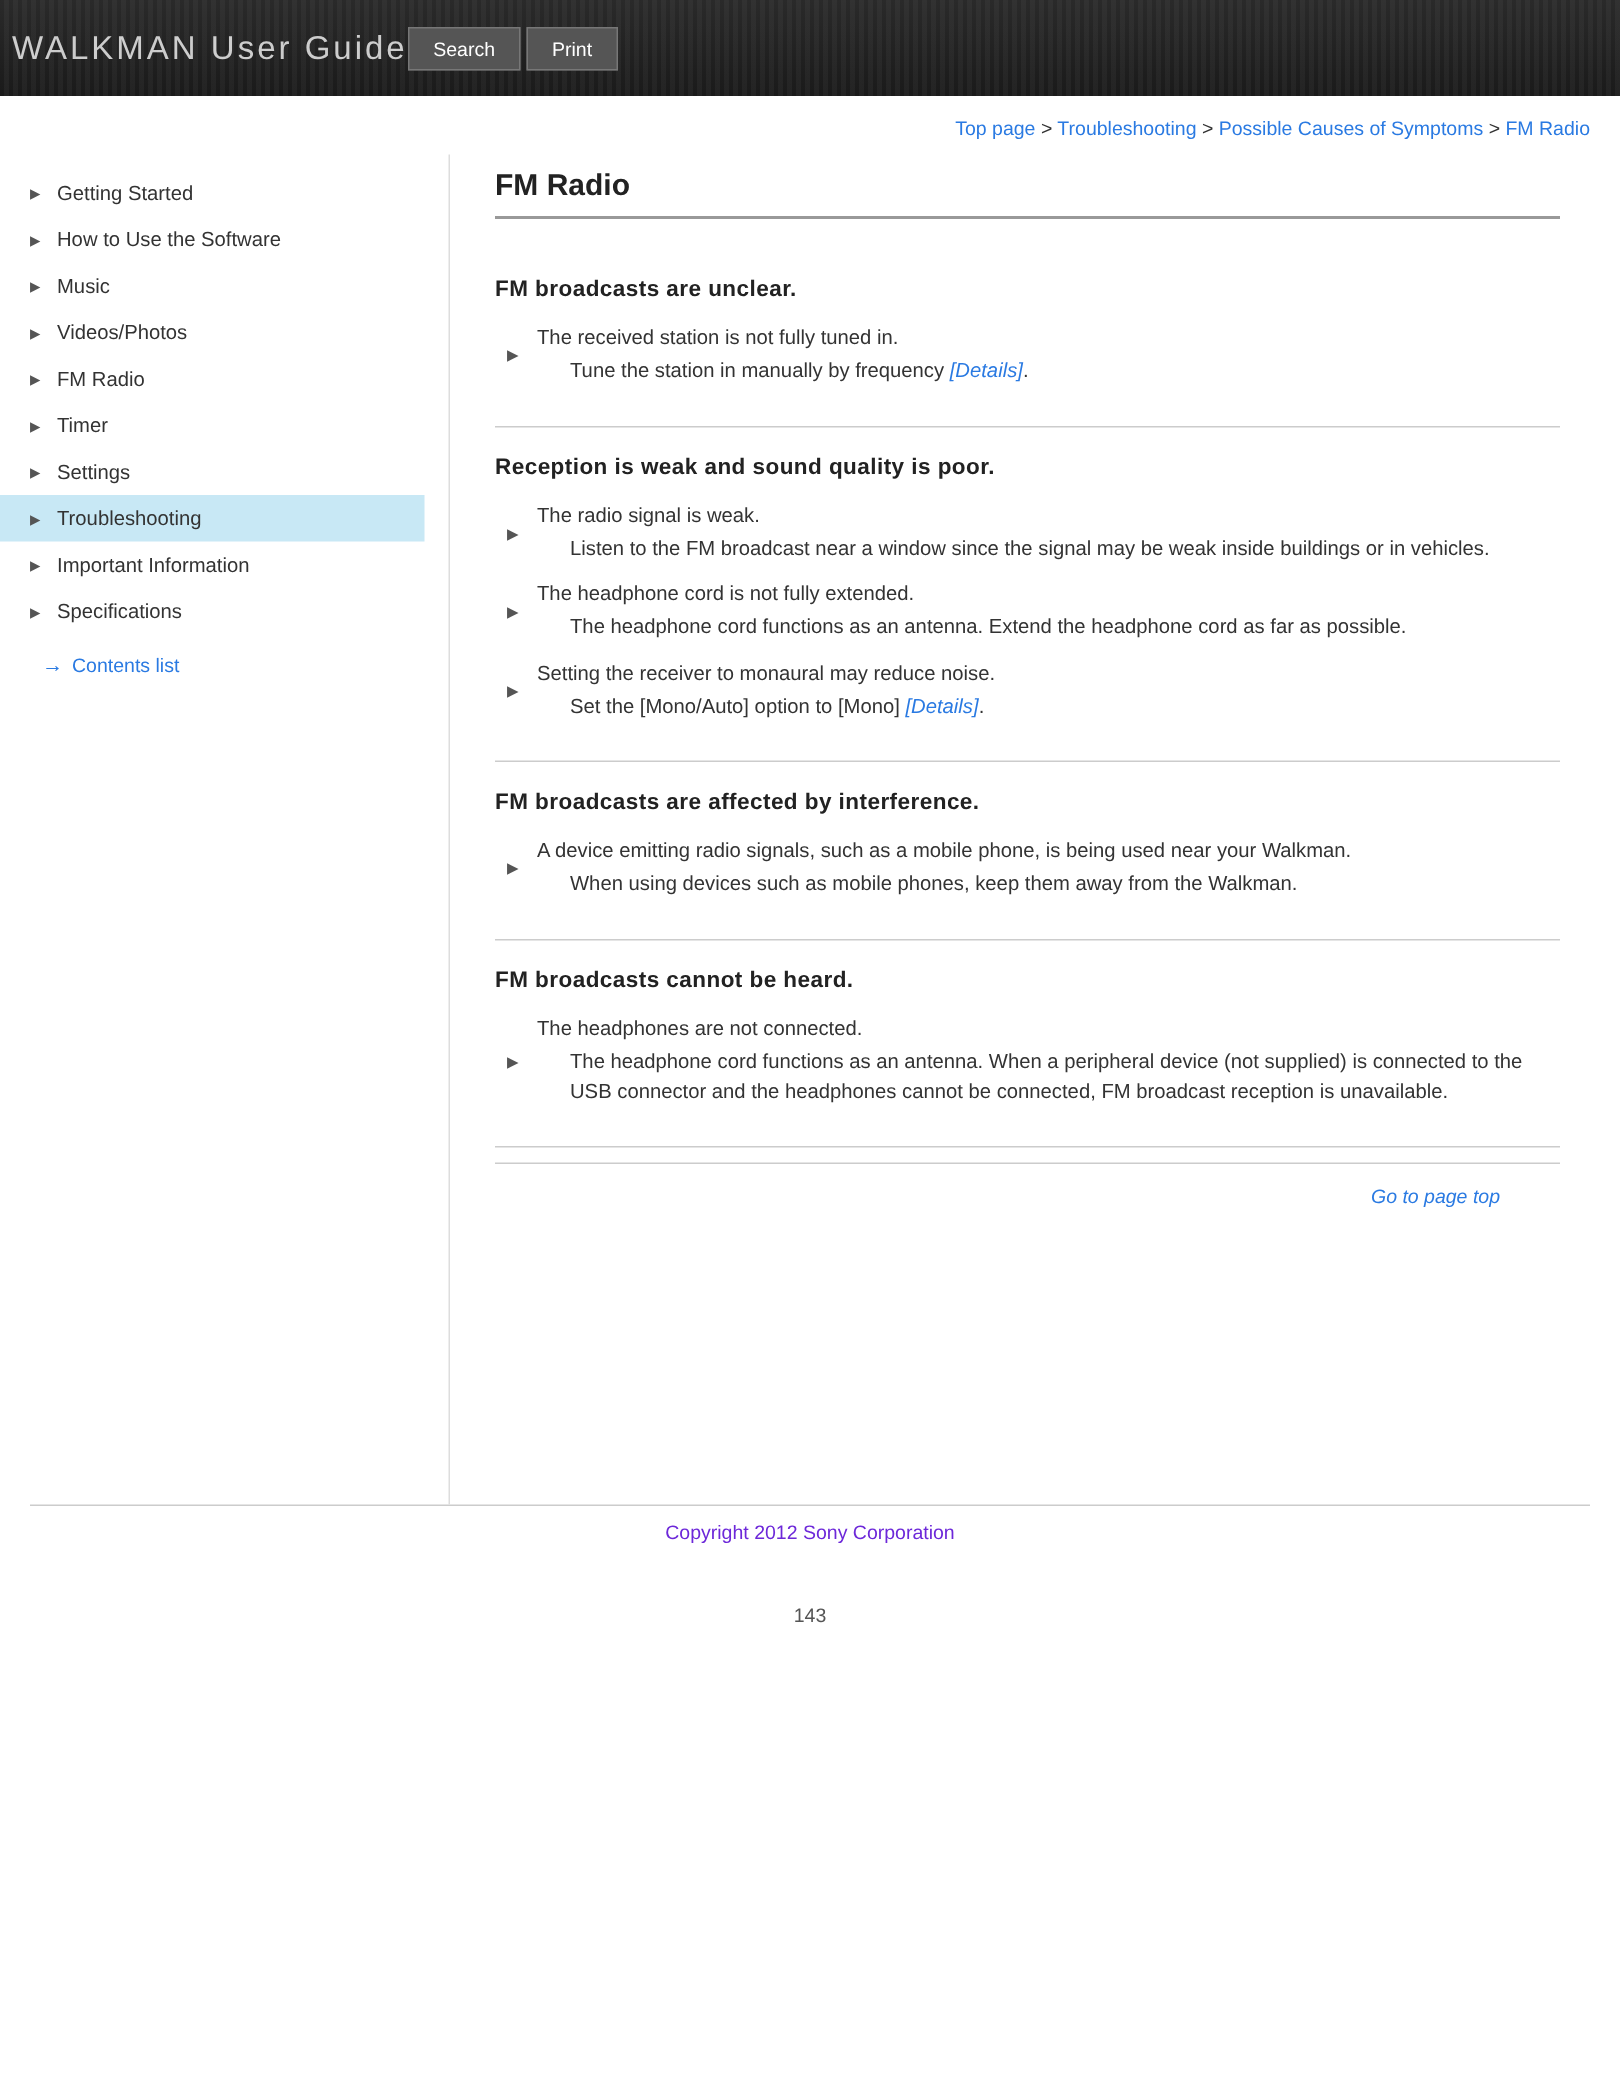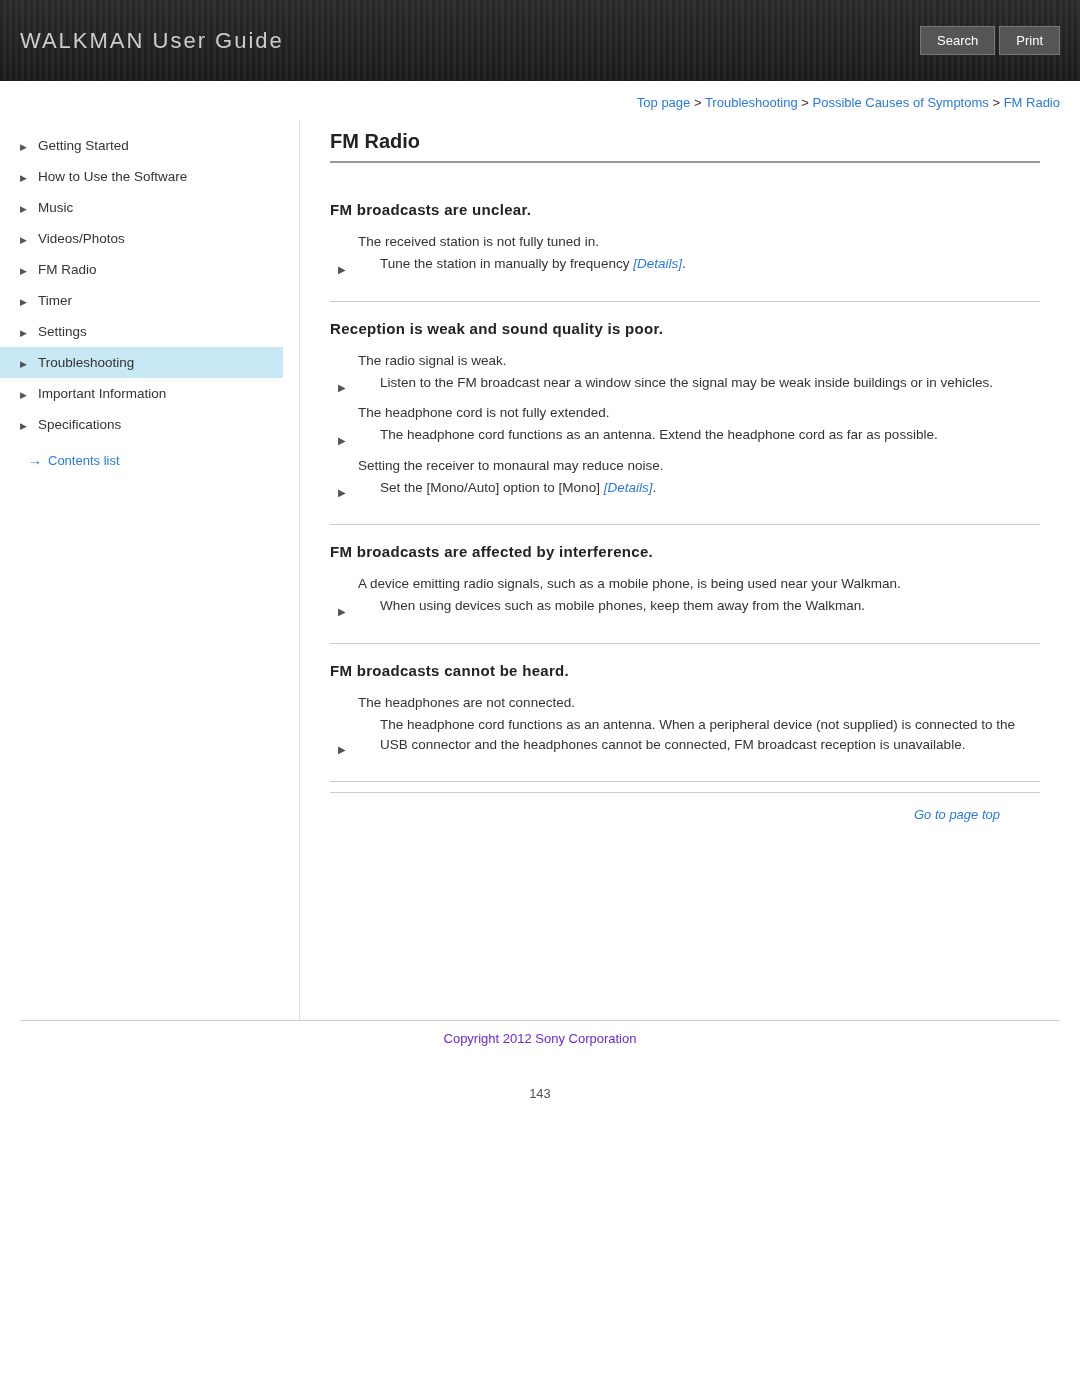--- a/index.html
+++ b/index.html
@@ -3,23 +3,22 @@
   <meta charset="utf-8">
   <style>
     * { margin: 0; padding: 0; box-sizing: border-box; }
     body { font-family: Arial, sans-serif; font-size: 14px; color: #333; background: #fff; width: 1080px; min-height: 1397px; }
 
     
     .header {
       background: linear-gradient(to bottom, #2a2a2a, #1a1a1a);
       display: flex;
       align-items: center;
-      justify-content: space-between;
-      padding: 0 20px;
-      height: 81px;
+      padding: 0 8px;
+      height: 64px;
       position: relative;
     }
     .header-title {
       color: #fff;
       font-size: 22px;
       font-weight: bold;
       letter-spacing: 2px;
       font-family: Arial, sans-serif;
     }
     .header-title span {
@@ -138,21 +137,21 @@
     }
     .section-title {
       font-size: 15px;
       font-weight: bold;
       color: #222;
       margin-bottom: 14px;
       letter-spacing: 0.3px;
     }
     .bullet-item {
       display: flex;
-      align-items: flex-end;
+      align-items: center;
       margin-bottom: 10px;
       padding-left: 8px;
     }
     .bullet-arrow {
       display: inline-block;
       width: 14px;
       min-width: 14px;
       margin-right: 6px;
       margin-top: 2px;
       color: #555;

